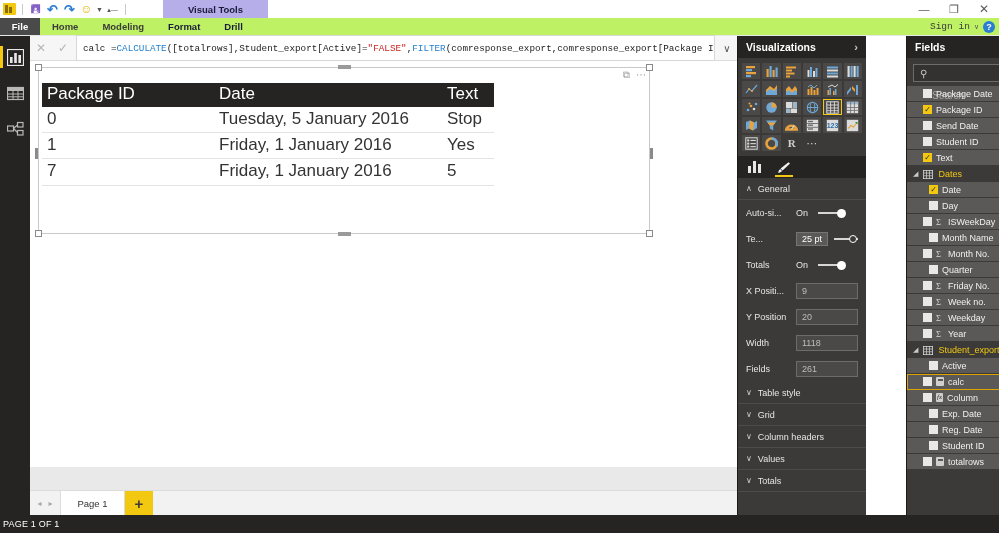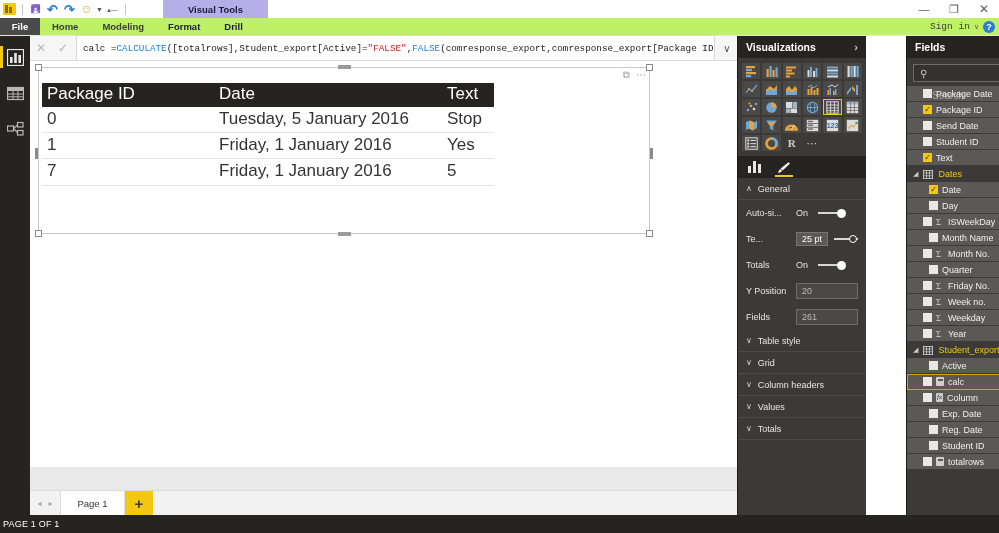--- a/index.html
+++ b/index.html
@@ -373,21 +373,21 @@
 
 <div class="formulabar">
   <div class="fb-btn">✕</div>
   <div class="fb-btn">✓</div>
   <div class="fb-input" id="formula-input">
       <span>calc = </span>
       <span class="kw">CALCULATE</span>
       <span>([totalrows],Student_export[Active]=</span>
       <span class="str">"FALSE"</span>
       <span>,</span>
-      <span class="kw">FALSE</span>
+      <span class="kw">FILTER</span>
       <span>(comresponse_export,comresponse_export[Package ID]=</span>
     </div>
   <div class="fb-caret">∨</div>
 </div>
 
 <div class="canvas-area">
   <div class="report-page">
     <div class="visual-wrap">
       <div class="visual-border"></div>
       <div class="vhandle vh-tl"></div>
@@ -703,26 +703,34 @@
 
     <div class="prop-row">
       <span class="prop-label">Totals</span>
       <span class="prop-onoff">On</span>
       <span class="toggle">
           <span class="track"></span>
           <span class="knob"></span>
         </span>
     </div>
 
+    <div class="prop-row">
+      <span class="prop-label">X Positi...</span>
+      <span class="txtbox">9</span>
+    </div>
 
     <div class="prop-row">
       <span class="prop-label">Y Position</span>
       <span class="txtbox">20</span>
     </div>
 
+    <div class="prop-row">
+      <span class="prop-label">Width</span>
+      <span class="txtbox">1118</span>
+    </div>
 
     <div class="prop-row">
       <span class="prop-label">Fields</span>
       <span class="txtbox">261</span>
     </div>
 
     <div class="prop-section">
       <span class="chev">∨</span>
       <span>Table style</span>
     </div>

